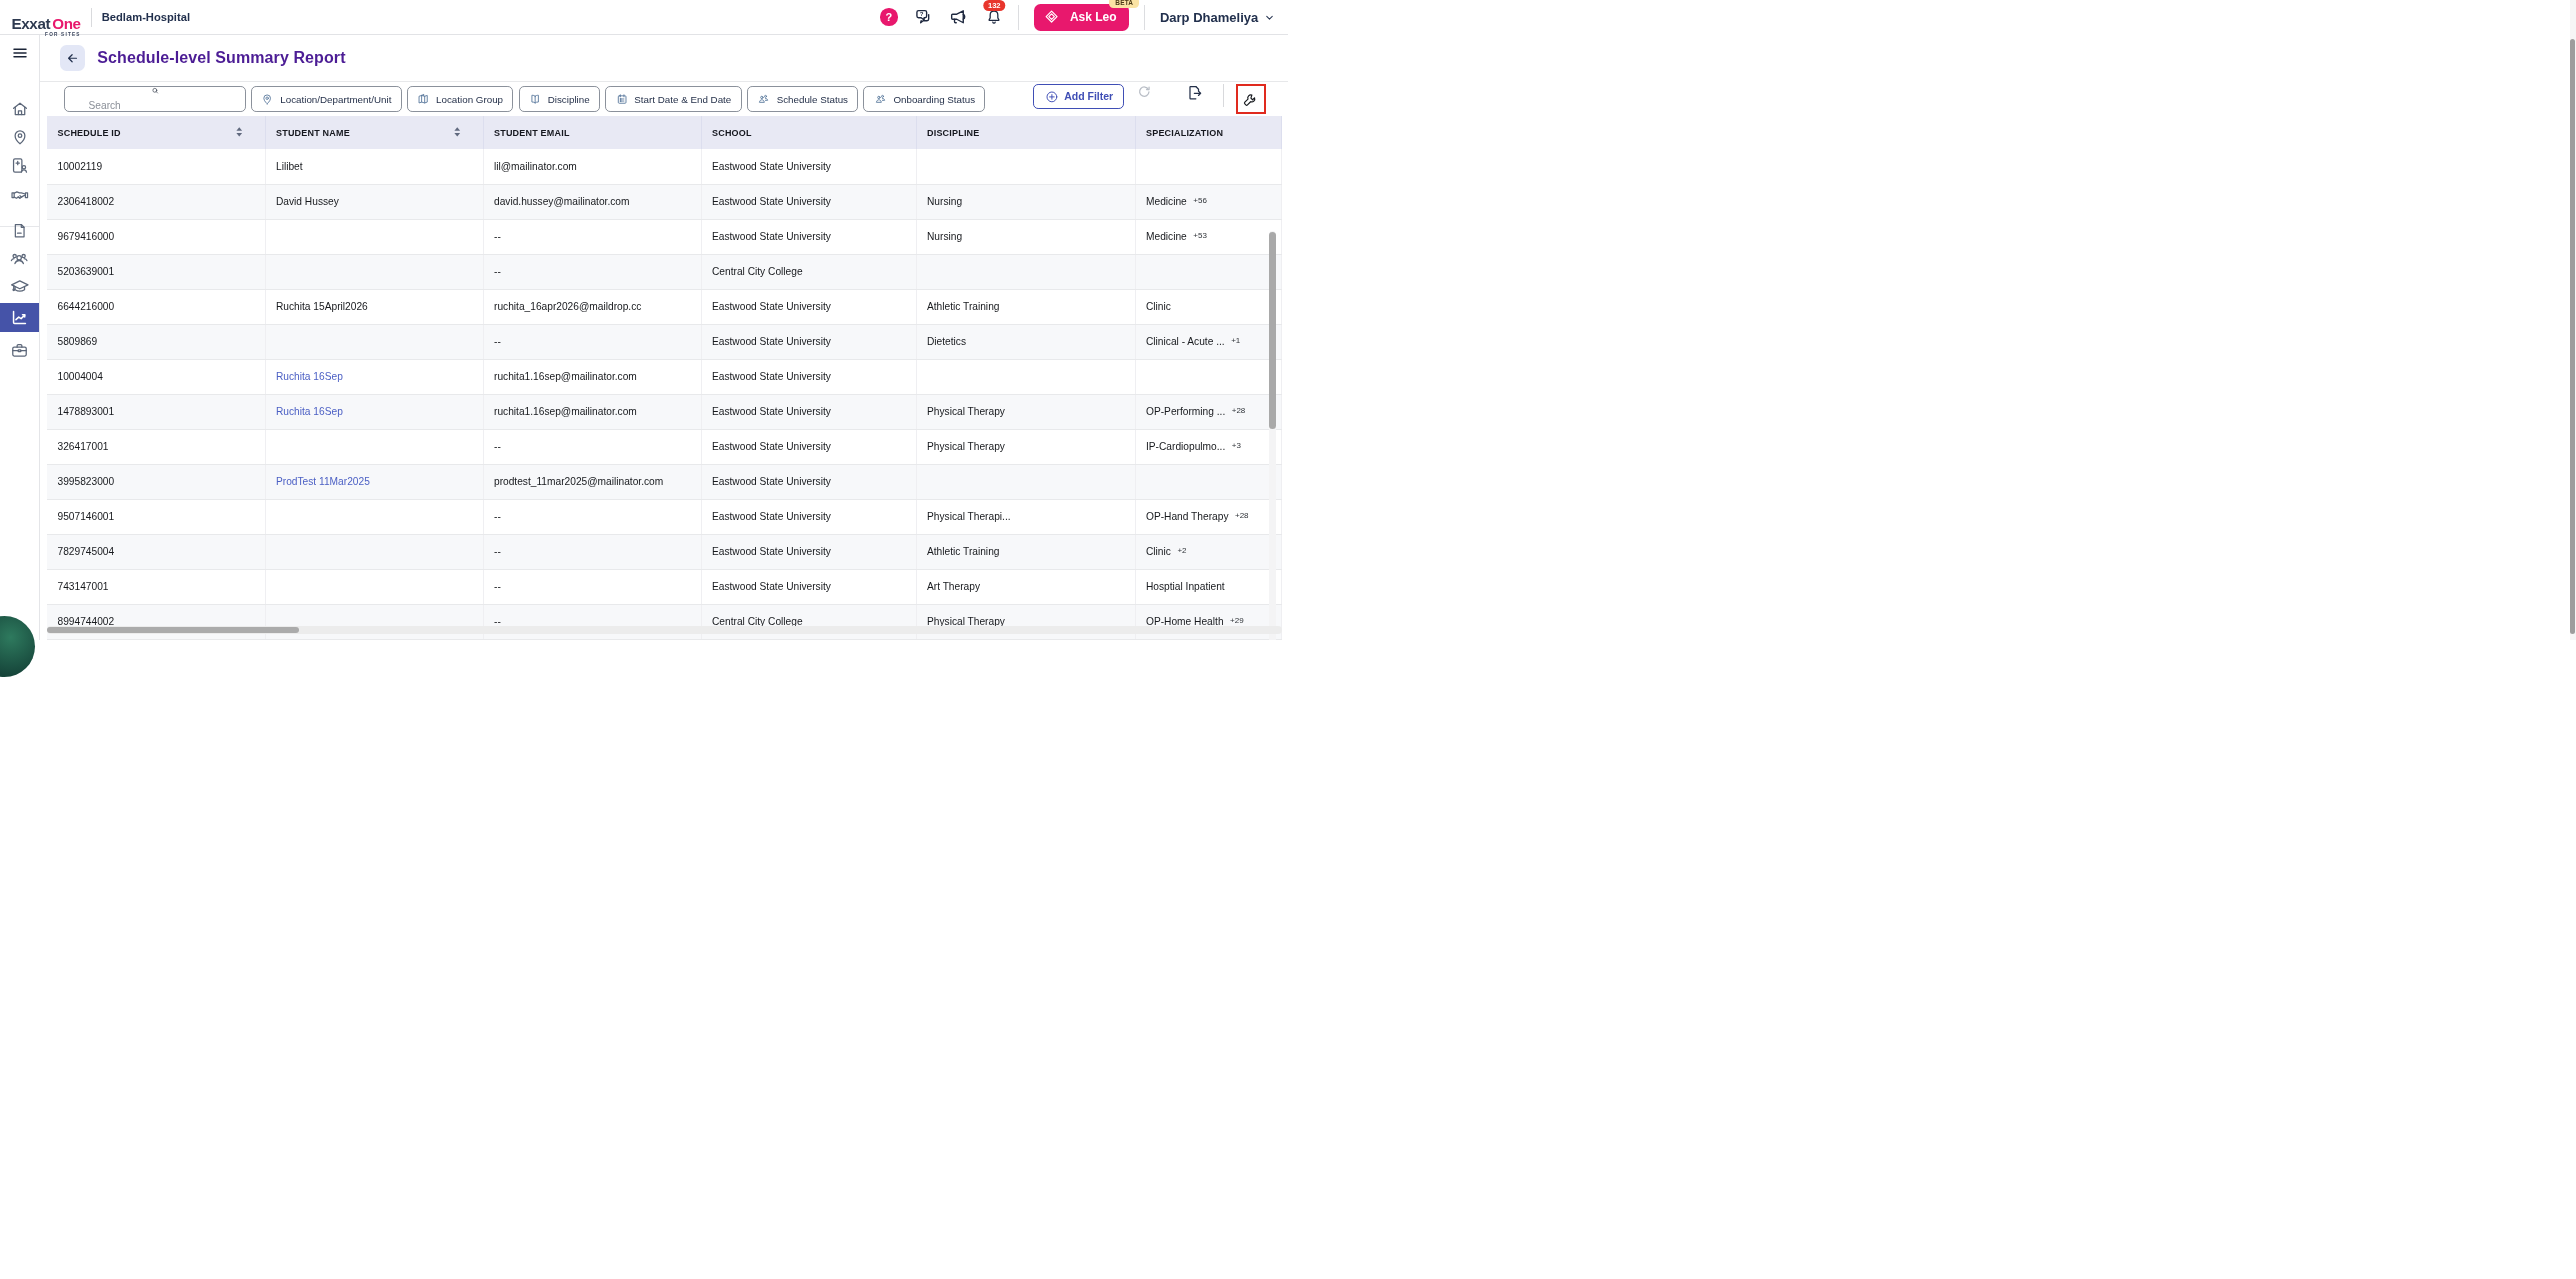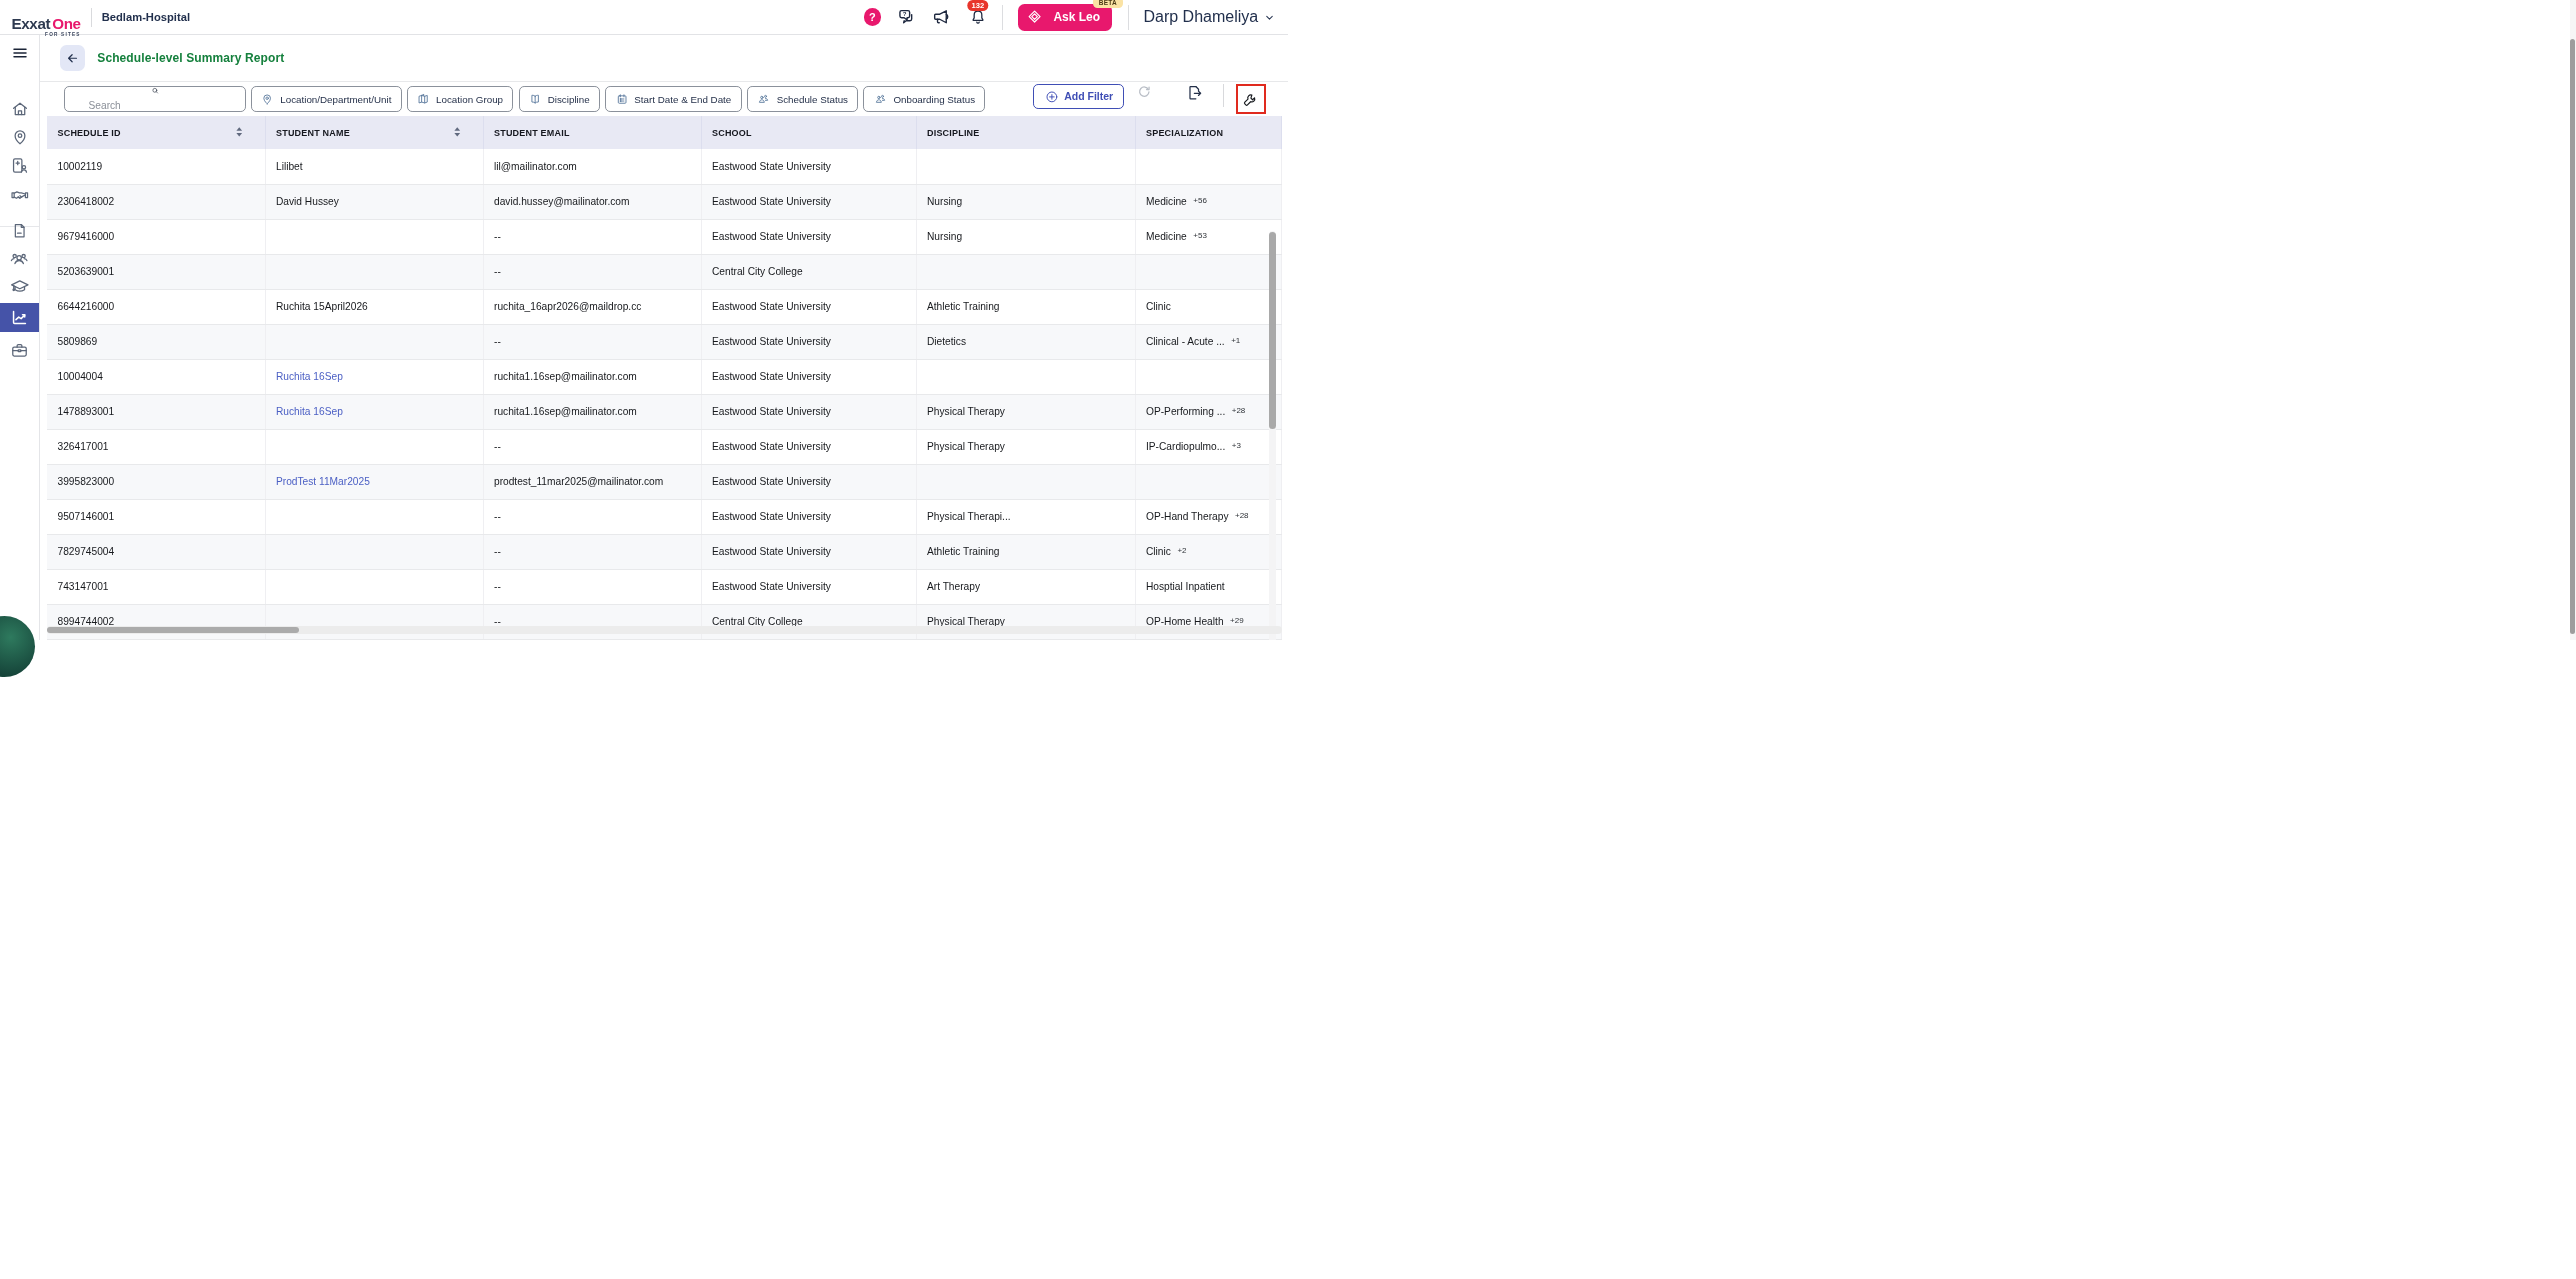--- a/index.html
+++ b/index.html
@@ -24,38 +24,38 @@
   .bell-wrap { position:relative; cursor:pointer; margin-left:2.9px; }
   .count-badge { position:absolute; top:-8px; left:50%; transform:translateX(-50%); background:#e8352c;
     color:#fff; font-size:7.6px; font-weight:700; border-radius:6.5px; padding:1.1px 4.4px; white-space:nowrap; }
   .tb-sep { width:0.7px; height:25px; background:#dcdde0; }
   .askleo { position:relative; background:#e8186d; border:none; color:#fff; height:27px; border-radius:6.5px;
     display:flex; align-items:center; gap:11px; padding:0 12.3px 0 9.4px; font-family:inherit;
     font-size:12px; font-weight:700; cursor:pointer; }
   .beta { position:absolute; top:-6.5px; right:-10.2px; background:#fbe3a4; color:#4a3a16; font-size:6.5px;
     font-weight:700; padding:1.8px 5.8px; border-radius:4.4px; letter-spacing:0.2px; }
   .user-menu { display:flex; align-items:center; gap:5.8px; cursor:pointer; }
-  .user-name { font-size:16px; font-weight:400; color:#22304d; white-space:nowrap; }
+  .user-name { font-size:13px; font-weight:700; color:#22304d; white-space:nowrap; }
 
   
   .sidebar { position:fixed; top:35px; left:0; width:40px; height:605px; background:#fff;
     border-right:0.7px solid #e4e5e8; z-index:50; }
   .sb-item { position:absolute; left:0; width:39px; height:27.6px; display:flex; align-items:center;
     justify-content:center; color:#5c6779; cursor:pointer; }
   .sb-item.selected { background:#4553a8; color:#fff; height:29px; }
   .sb-div { position:absolute; left:0; width:39px; height:0.7px; background:#e6e7ea; }
   .green-blob { position:fixed; left:-26px; top:616px; width:61px; height:61px; border-radius:50%;
     background:radial-gradient(circle at 60% 35%, #2e7a5e, #16453a 70%); z-index:55; }
 
   
   .main { position:fixed; top:35px; left:40px; width:1248px; height:605px; background:#fff; overflow:hidden; }
   .title-row { height:47px; display:flex; align-items:center; padding-left:19.6px; border-bottom:0.7px solid #e7e8ea; }
   .back-btn { width:25.4px; height:25.4px; border-radius:6.5px; background:#e3e7f6; border:none; display:flex;
     align-items:center; justify-content:center; color:#22304d; cursor:pointer; }
-  .page-title { margin-left:12.3px; font-size:12px; font-weight:700; color:#15803d; letter-spacing:0.1px; }
+  .page-title { margin-left:12.3px; font-size:16px; font-weight:700; color:#4c1d95; letter-spacing:0.1px; }
 
   .toolbar { height:34px; display:flex; align-items:center; padding:0 22px 0 24px; gap:5.1px; }
   .search-box { width:182px; height:26px; border:1px solid #8b919b; border-radius:5.1px; display:flex;
     align-items:center; padding:0 7.3px; gap:5.8px; background:#fff;flex-direction:column; }
   .search-box input { border:none; outline:none; flex:1; font-family:inherit; font-size:10.2px; color:#1d2333; min-width:0; }
   .search-box input::placeholder { color:#8a8f98; }
   .chip { height:26px; border:1px solid #8b919b; border-radius:5.1px; background:#fff; display:flex;
     align-items:center; gap:6.5px; padding:0 9.4px; font-family:inherit; font-size:9.8px; color:#1f2b45;
     cursor:pointer; white-space:nowrap; }
   .chip .ci { color:#5c7b9e; }

